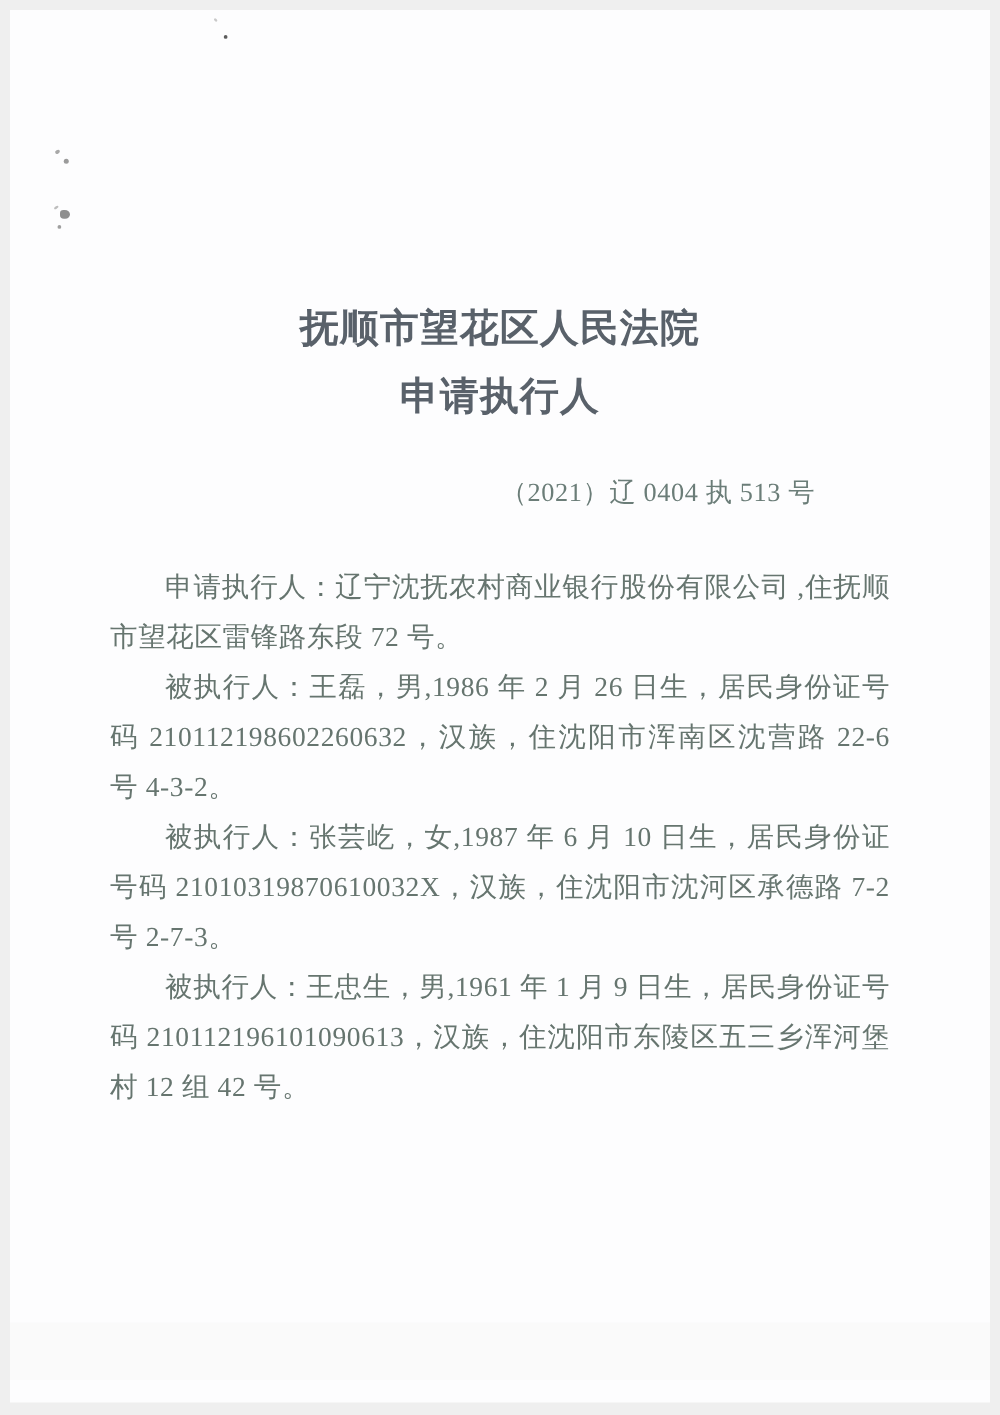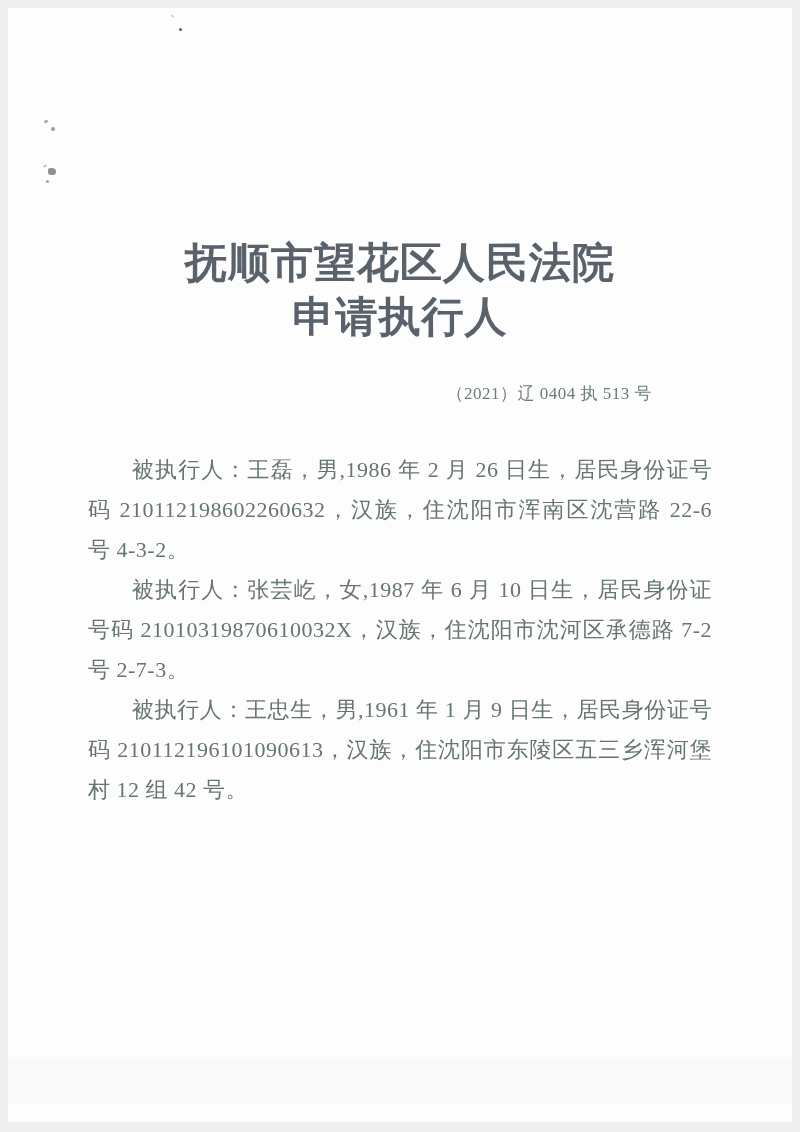--- a/index.html
+++ b/index.html
@@ -24,33 +24,33 @@
   .title-block {
     position: absolute;
     left: 0;
     top: 236px;
     width: 800px;
     text-align: center;
     color: #59616a;
   }
   .title-block .court-name,
   .title-block .doc-type {
-    font-size: 42px;
+    font-size: 31px;
     font-weight: bold;
     line-height: 54px;
     letter-spacing: 1px;
   }
   .case-number {
     position: absolute;
     top: 380px;
     left: 0;
     width: 800px;
     text-align: right;
     padding-right: 148px;
-    font-size: 17px;
+    font-size: 21px;
     line-height: 28px;
     color: #6b7d78;
     letter-spacing: 0.5px;
   }
   .body-text {
     position: absolute;
     left: 88px;
     top: 450px;
     width: 624px;
     font-size: 22px;
@@ -102,17 +102,18 @@
   <span class="speck speck-7"></span>
 
   <div class="title-block">
     <div class="court-name">抚顺市望花区人民法院</div>
     <div class="doc-type">申请执行人</div>
   </div>
 
   <div class="case-number">（2021）辽 0404 执 513 号</div>
 
   <div class="body-text">
+    <p>申请执行人：辽宁沈抚农村商业银行股份有限公司 ,住抚顺市望花区雷锋路东段 72 号。</p>
     <p>被执行人：王磊，男,1986 年 2 月 26 日生，居民身份证号码 210112198602260632，汉族，住沈阳市浑南区沈营路 22-6 号 4-3-2。</p>
     <p>被执行人：张芸屹，女,1987 年 6 月 10 日生，居民身份证号码 21010319870610032X，汉族，住沈阳市沈河区承德路 7-2 号 2-7-3。</p>
     <p>被执行人：王忠生，男,1961 年 1 月 9 日生，居民身份证号码 210112196101090613，汉族，住沈阳市东陵区五三乡浑河堡村 12 组 42 号。</p>
   </div>
 </div>
 
 </body></html>

